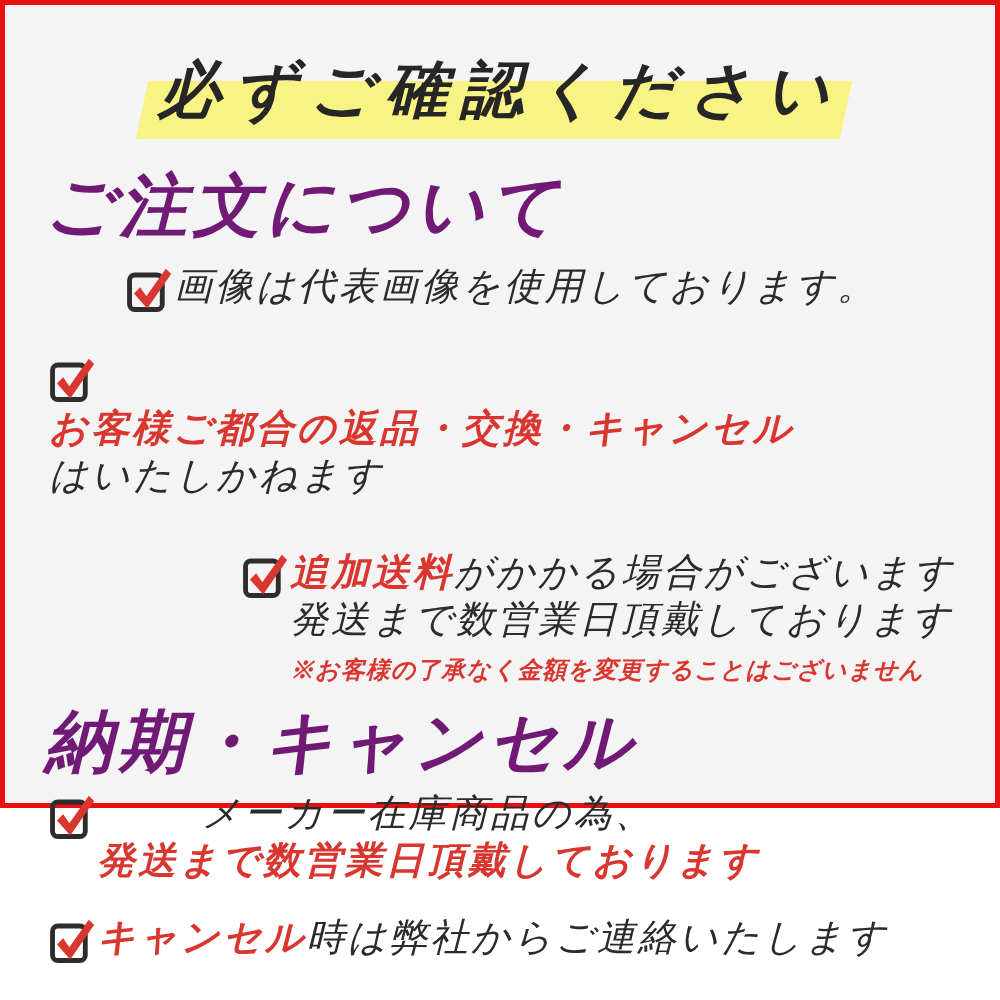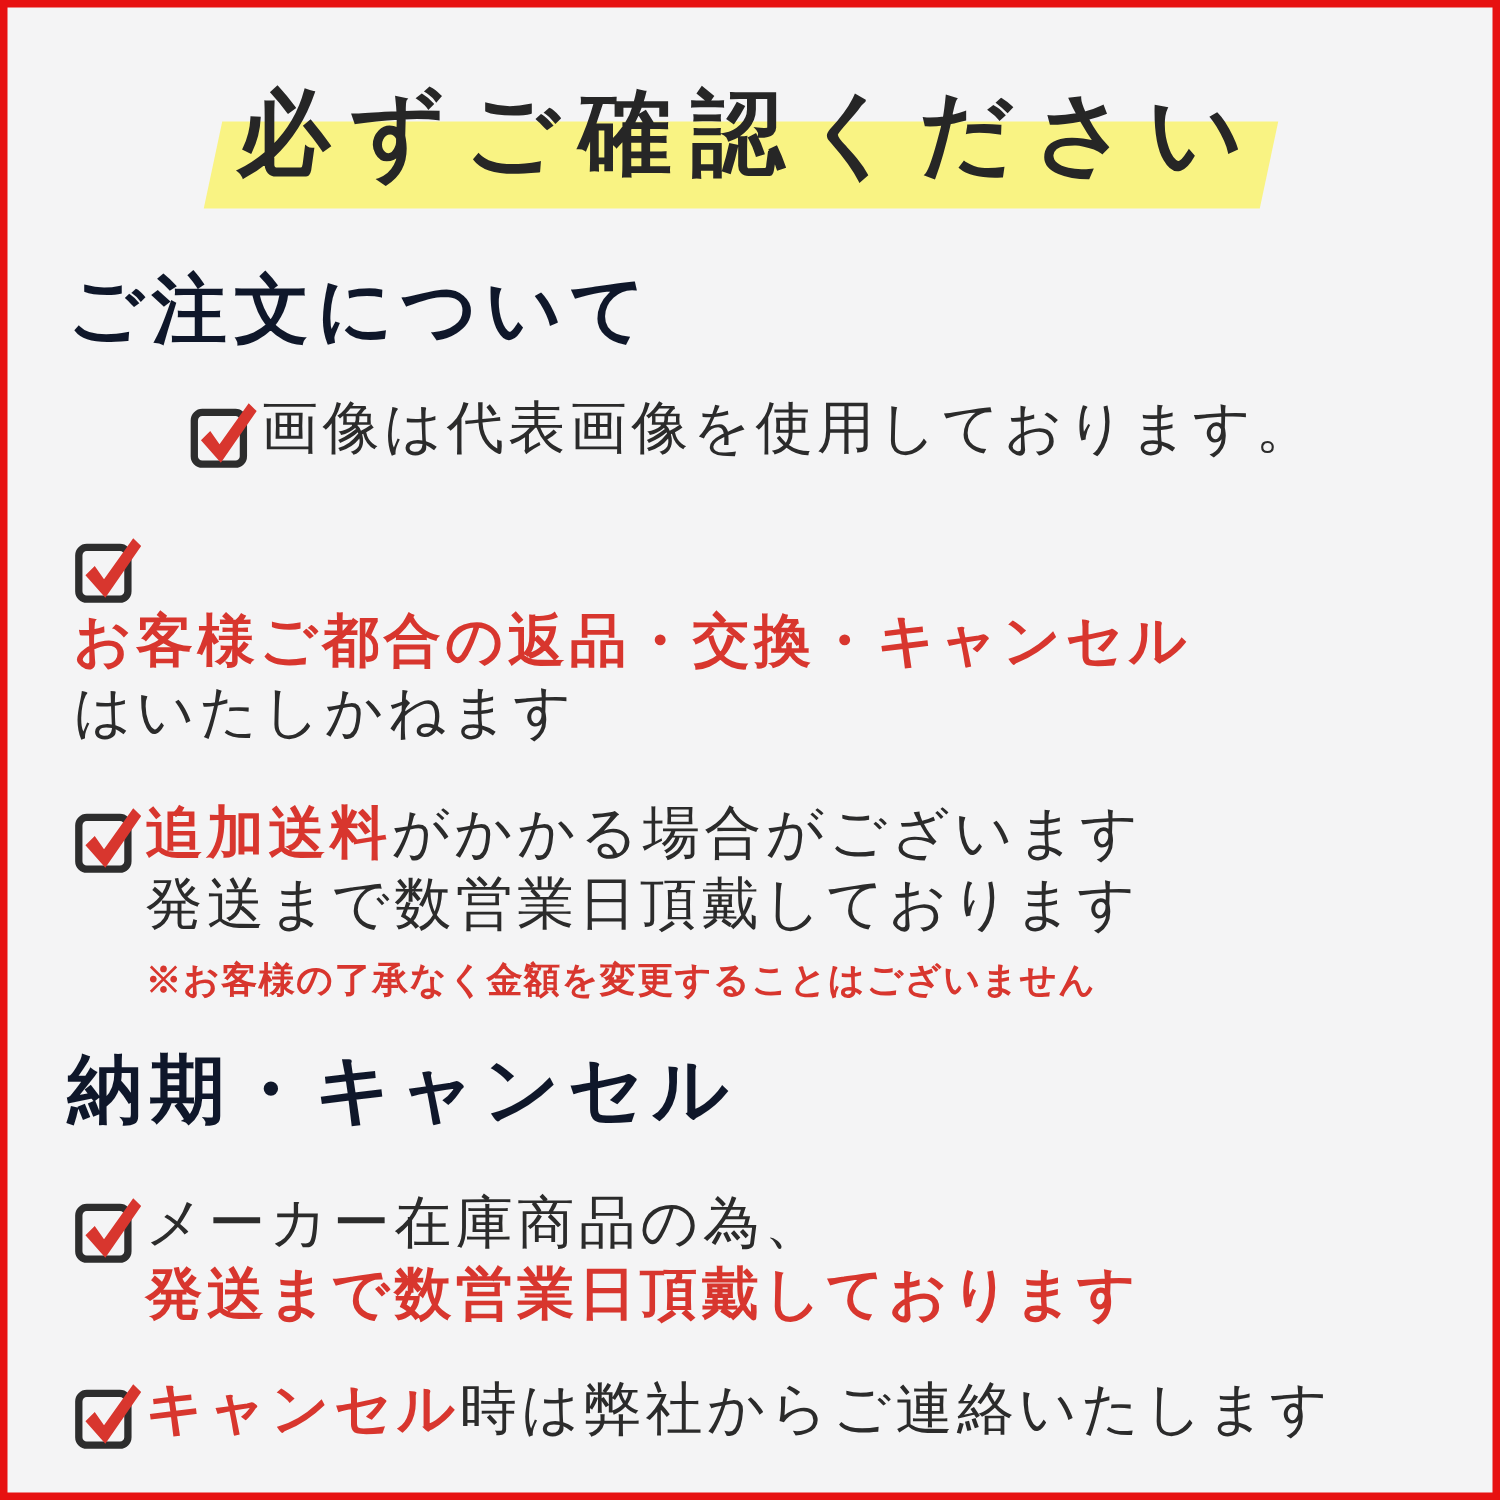--- a/index.html
+++ b/index.html
@@ -3,24 +3,25 @@
 <meta charset="utf-8">
 <style>
   html,body{margin:0;padding:0;}
   body{
     width:1000px;height:1000px;overflow:hidden;
     font-family:"Liberation Serif","DejaVu Serif",serif;
     background:#ffffff;
   }
   .frame{
     box-sizing:border-box;
-    width:1000px;height:1000px;
+    width:1000px;height:808px;
     border:5px solid #e71111;
     background:#f4f4f5;
     position:relative;
+    font-style:italic;
   }
   
   .title-wrap{
     padding-top:40px;
     text-align:center;
   }
   .title{
     position:relative;
     display:inline-block;
     margin:0;
@@ -36,39 +37,39 @@
     left:-16px;right:-4px;top:36px;bottom:-4px;
     background:#f9f383;
     transform:skewX(-12deg);
     z-index:0;
   }
   .title-text{position:relative;z-index:1;}
   
   .main{padding:0 40px;}
   .section-heading{
     margin:0;
-    font-size:50px;
+    font-size:68px;
     line-height:62px;
     font-weight:700;
     letter-spacing:5px;
-    color:#0f172a;
+    color:#701a75;
     white-space:nowrap;
   }
   .h-order{margin-top:40px;}
   .h-stock{margin-top:22px;}
   
   .item{
     display:flex;
     align-items:flex-start;
     padding-left:4px;
   }
   .item-1{margin-top:26px;justify-content:center;}
   .item-2{margin-top:38px;flex-direction:column;}
-  .item-3{margin-top:34px;}
-  .item-4{margin-top:36px;}
+  .item-3{margin-top:50px;justify-content:flex-end;}
+  .item-4{margin-top:17px;text-align:center;}
   .item-5{margin-top:30px;}
   .checkbox{
     flex:0 0 auto;
     width:46px;height:50px;
     margin:2px 2px 0 0;
   }
   .item-text{
     font-size:38px;
     line-height:47px;
     letter-spacing:3px;

